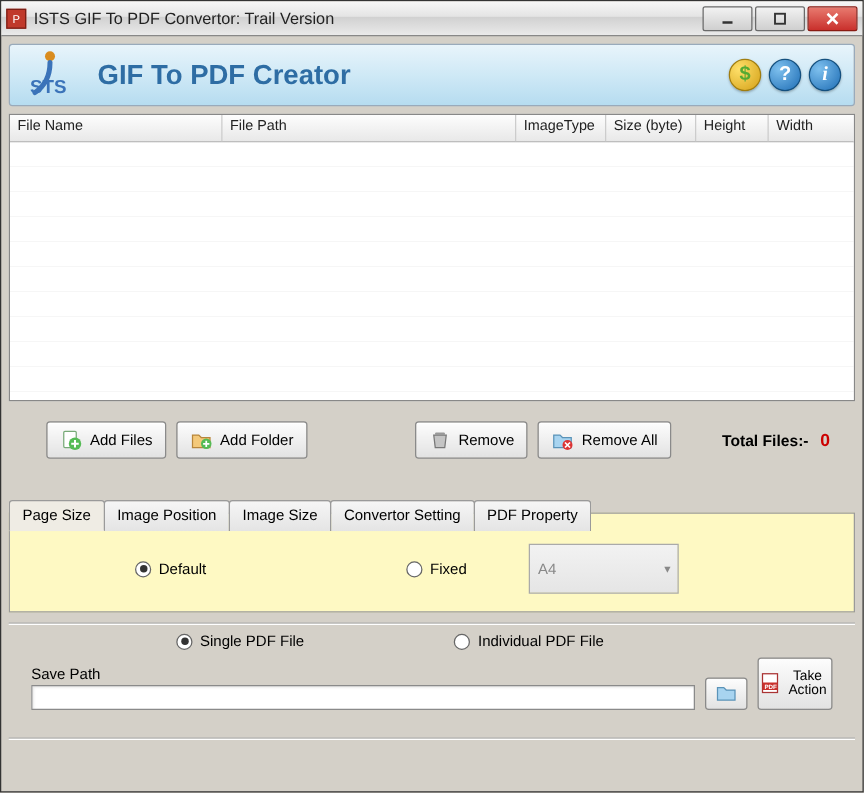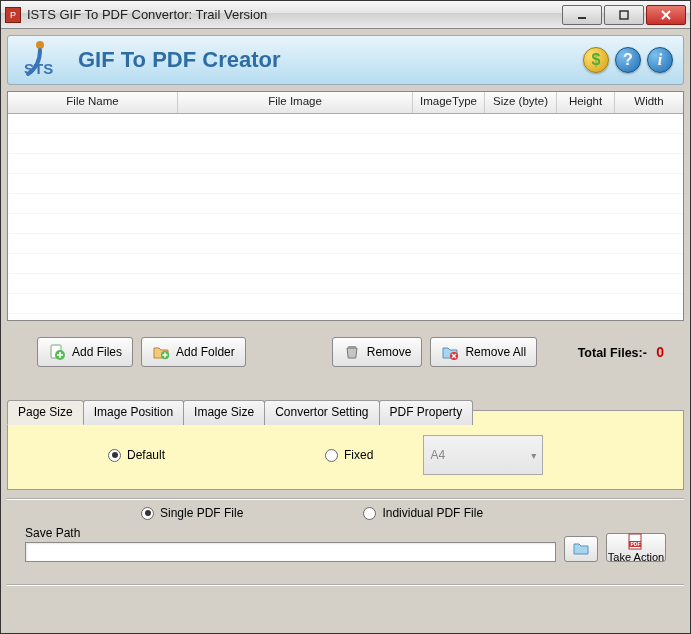--- a/index.html
+++ b/index.html
@@ -67,21 +67,21 @@
     width:26px; height:26px; border-radius:50%;
     display:flex; align-items:center; justify-content:center;
     font-weight:bold; font-size:16px;
     box-shadow: 0 1px 2px rgba(0,0,0,.3);
   }
   .dollar-icon { background: radial-gradient(circle at 30% 30%, #ffe06a, #d4a017); color:#5a3; border:1px solid #a07d10;}
   .help-icon { background: radial-gradient(circle at 30% 30%, #7ec0ee, #1e6db5); color:#fff; border:1px solid #14507f;}
   .info-icon { background: radial-gradient(circle at 30% 30%, #7ec0ee, #1e6db5); color:#fff; border:1px solid #14507f; font-style:italic; font-family: serif;}
 
   
-  .content { padding: 0 6px; text-align: center; }
+  .content { padding: 0 6px; }
 
   
   .grid-wrap {
     border: 1px solid #888;
     background:#fff;
     height: 230px;
     overflow:hidden;
   }
   .grid-header {
     display:flex;
@@ -188,24 +188,24 @@
     background:#fff;
     box-shadow: inset 1px 1px 2px rgba(0,0,0,.1);
   }
   .browse-btn {
     width: 34px; height: 26px;
     border:1px solid #8a8a8a; border-radius:3px;
     background:linear-gradient(to bottom,#fdfdfd,#e2e2e2);
     display:flex; align-items:center; justify-content:center;
   }
   .take-action {
-    width: 60px; height: 29px;
+    width: 60px; height: 42px;
     border:1px solid #8a8a8a; border-radius:3px;
     background:linear-gradient(to bottom,#fdfdfd,#e2e2e2);
-    display:flex; flex-direction:column; align-items:center; justify-content:center;
+    display:flex; flex-direction:row; align-items:center; justify-content:center;
     gap:0;
     margin-left:auto;
     margin-right: 14px;
   }
   .take-action .act-ic { width:20px; height:20px; }
   .take-action .act-label { font-size:11px; line-height:11px; text-align:center;}
 
   .groove-bottom { margin: 10px 6px 0; border-top: 2px groove #fff; height:4px;}
 </style>
 </head>
@@ -247,21 +247,21 @@
     <div class="round-icon help-icon">?</div>
     <div class="round-icon info-icon">i</div>
   </div>
 </div>
 
 <div class="content">
 
   <div class="grid-wrap">
     <div class="grid-header">
       <div class="gh" style="width:170px">File Name</div>
-      <div class="gh" style="width:235px">File Image</div>
+      <div class="gh" style="width:235px">File Path</div>
       <div class="gh" style="width:72px">ImageType</div>
       <div class="gh" style="width:72px">Size (byte)</div>
       <div class="gh" style="width:58px">Height</div>
       <div class="gh" style="flex:1;border-right:none">Width</div>
     </div>
     <div class="grid-body"></div>
   </div>
 
   <div class="file-toolbar">
     <div class="btn">

